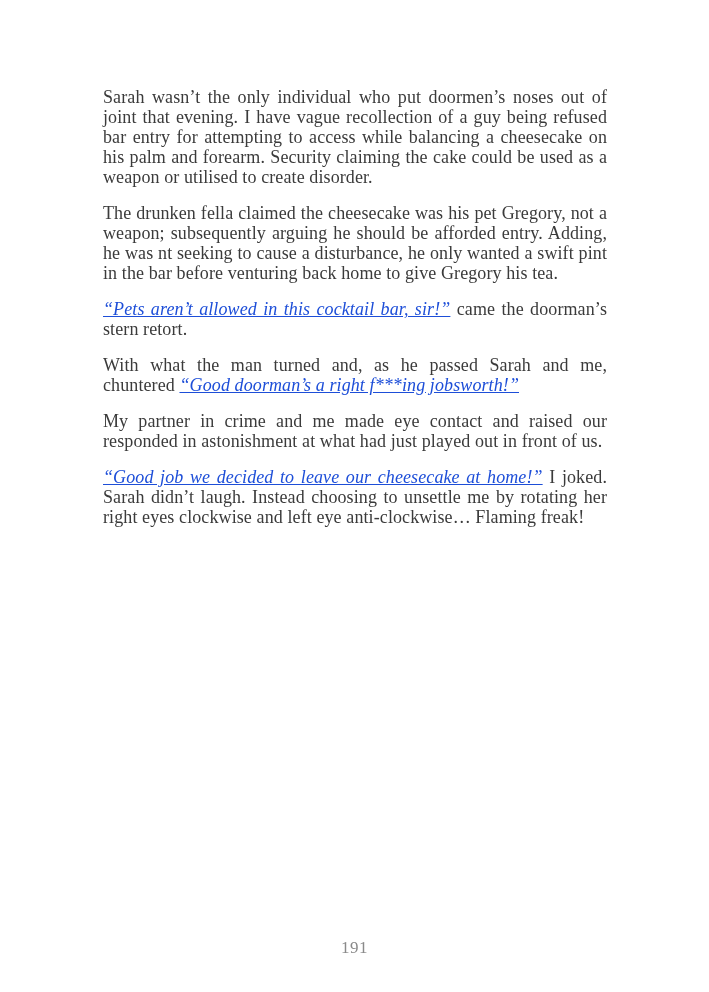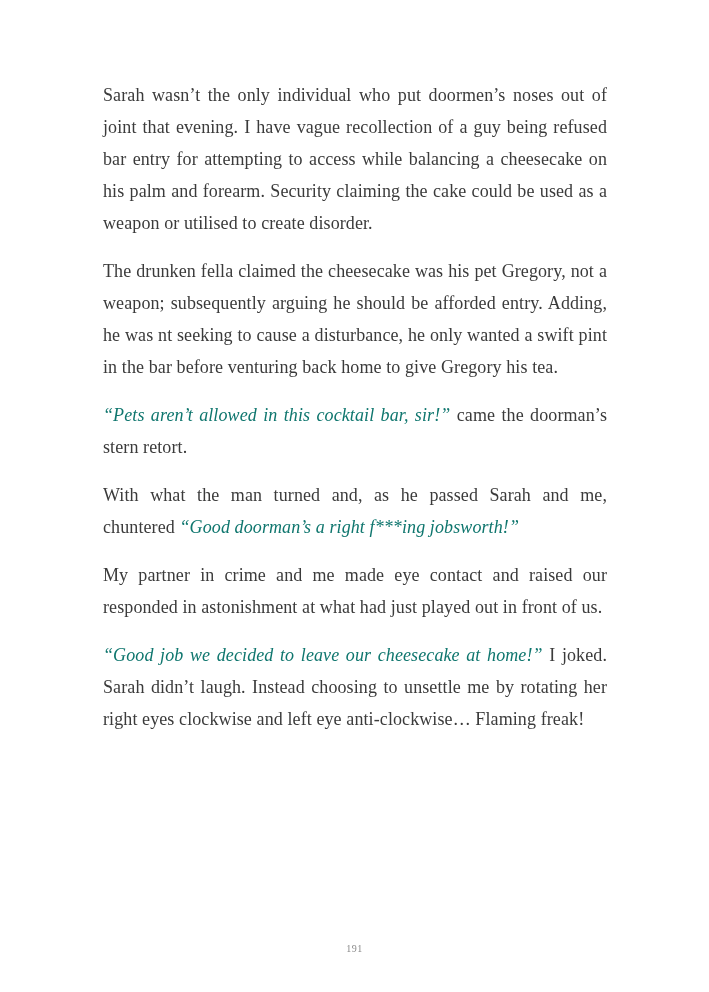--- a/index.html
+++ b/index.html
@@ -15,44 +15,45 @@
     overflow: hidden;
     font-family: "Liberation Serif", "DejaVu Serif", serif;
   }
   .page-body {
     position: absolute;
     left: 103px;
     top: 79px;
     width: 504px;
   }
   .para {
-    margin: 0 0 16px 0;
+    margin: 8px 0 16px 0;
     font-size: 18px;
-    line-height: 32px;
+    line-height: 20px;
     color: #3b3b3b;
     text-align: justify;
     letter-spacing: 0.1px;
   }
   .seg {
     color: #3b3b3b;
     font-style: normal;
   }
   .seg.italic {
     font-style: italic;
-    color: #0f766e;
+    color: #1d4ed8;
+    text-decoration: underline;
   }
   .page-footer {
     position: absolute;
     left: 0;
     top: 938px;
     width: 709px;
     text-align: center;
   }
   .page-number {
-    font-size: 10px;
+    font-size: 17px;
     color: #8a8a8a;
     letter-spacing: 0.5px;
   }
 </style>
 </head>
 <body>
 
 <div class="page">
   <div class="page-body">
       <p class="para"><span class="seg">Sarah wasn’t the only individual who put doormen’s noses out of joint that evening. I have vague recollection of a guy being refused bar entry for attempting to access while balancing a cheesecake on his palm and forearm. Security claiming the cake could be used as a weapon or utilised to create disorder.</span></p>

